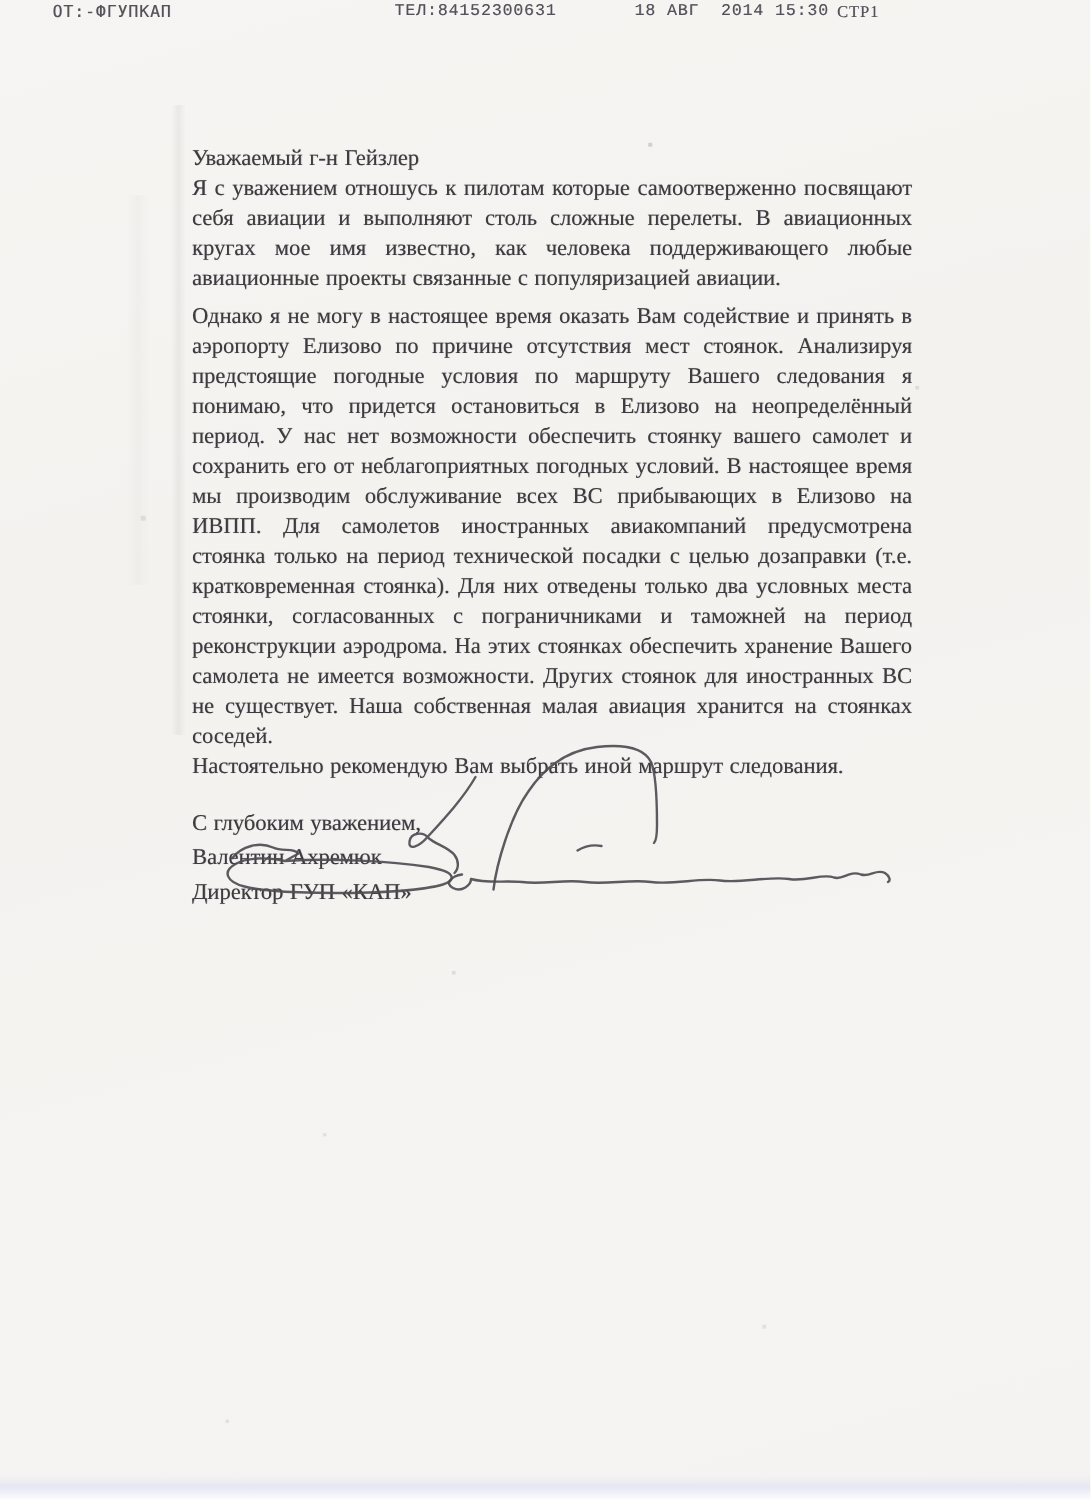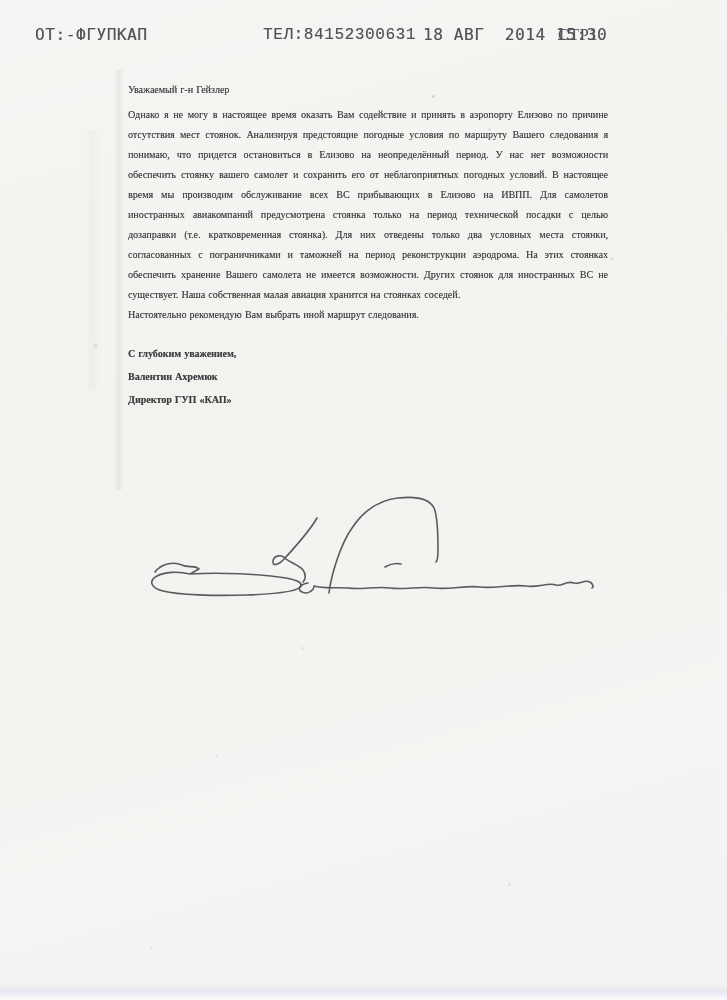--- a/index.html
+++ b/index.html
@@ -30,45 +30,45 @@
       489px 129px 0 0.6px rgba(140,140,148,.28),
       95px 345px 0 1.1px rgba(205,203,200,.55),
       611px 258px 0 0.7px rgba(150,150,158,.25),
       302px 648px 0 0.7px rgba(140,140,148,.22),
       216px 756px 0 0.6px rgba(155,155,162,.22),
       509px 884px 0 0.8px rgba(150,150,158,.20),
       151px 947px 0 0.6px rgba(150,150,158,.22);
   }
   
   .fax-header {
-    position: absolute; top: 28px; left: 0; width: 727px; height: 16px;
+    position: absolute; top: 1px; left: 0; width: 727px; height: 16px;
     font-family: "DejaVu Sans Mono", monospace;
-    font-size: 16px; line-height: 14px;
+    font-size: 11px; line-height: 14px;
     color: #53525a;
     text-shadow: 0.3px 0.3px 0.4px rgba(83,82,90,.5);
     letter-spacing: 0.6px;
   }
   .fax-header span { position: absolute; white-space: pre; }
   .fax-from     { left: 35px; }
   .fax-tel      { left: 263px; font-family: Liberation Mono, monospace; }
-  .fax-datetime { left: 423px; }
+  .fax-datetime { left: 423px; font-family: Liberation Mono, monospace; }
   .fax-page     { left: 558px; font-family: Liberation Serif, serif; }
   
   .letter {
-    position: absolute; left: 128px; top: 80px; width: 480px;
-    font-size: 10px; line-height: 20px;
+    position: absolute; left: 128px; top: 96px; width: 480px;
+    font-size: 15px; line-height: 20px;
     color: #3c3b3f;
     text-shadow: 0.25px 0.25px 0.45px rgba(70,68,72,.55);
     word-spacing: 0.6px;
   }
   .letter p { margin: 0; text-align: justify; }
   .letter p.no-justify { text-align: left; }
   .para-2 { margin-top: 5px !important; }
   .closing { margin-top: 17px; }
-  .closing p { text-align: left; line-height: 23px; font-weight: bold; }
+  .closing p { text-align: left; line-height: 23px; }
   
   .signature {
     position: absolute; left: 128px; top: 488px;
     width: 480px; height: 115px;
     pointer-events: none;
   }
   .signature path {
     fill: none;
     stroke: #4e4d53;
     stroke-width: 1.6;
@@ -97,20 +97,21 @@
 
   <div class="fax-header">
     <span class="fax-from">ОТ:-ФГУПКАП</span>
     <span class="fax-tel">ТЕЛ:84152300631</span>
     <span class="fax-datetime">18 АВГ  2014 15:30</span>
     <span class="fax-page">СТР1</span>
   </div>
 
   <div class="letter">
     <p class="no-justify">Уважаемый г-н Гейзлер</p>
+    <p>Я с уважением отношусь к пилотам которые самоотверженно посвящают себя авиации и выполняют столь сложные перелеты. В авиационных кругах мое имя известно, как человека поддерживающего любые авиационные проекты связанные с популяризацией авиации.</p>
     <p class="para-2">Однако я не могу в настоящее время оказать Вам содействие и принять в аэропорту Елизово по причине отсутствия мест стоянок. Анализируя предстоящие погодные условия по маршруту Вашего следования я понимаю, что придется остановиться в Елизово на неопределённый период. У нас нет возможности обеспечить стоянку вашего самолет и сохранить его от неблагоприятных погодных условий. В настоящее время мы производим обслуживание всех ВС прибывающих в Елизово на ИВПП. Для самолетов иностранных авиакомпаний предусмотрена стоянка только на период технической посадки с целью дозаправки (т.е. кратковременная стоянка). Для них отведены только два условных места стоянки, согласованных с пограничниками и таможней на период реконструкции аэродрома.  На этих стоянках обеспечить хранение Вашего самолета не имеется возможности. Других стоянок для иностранных ВС не существует. Наша собственная малая авиация хранится на стоянках соседей.</p>
     <p class="no-justify">Настоятельно рекомендую Вам выбрать иной маршрут следования.</p>
     <div class="closing">
       <p>С глубоким уважением,</p>
       <p>Валентин Ахремюк</p>
       <p>Директор ГУП «КАП»</p>
     </div>
   </div>
 
   <svg class="signature" viewBox="0 0 480 115" xmlns="http://www.w3.org/2000/svg" aria-hidden="true">

